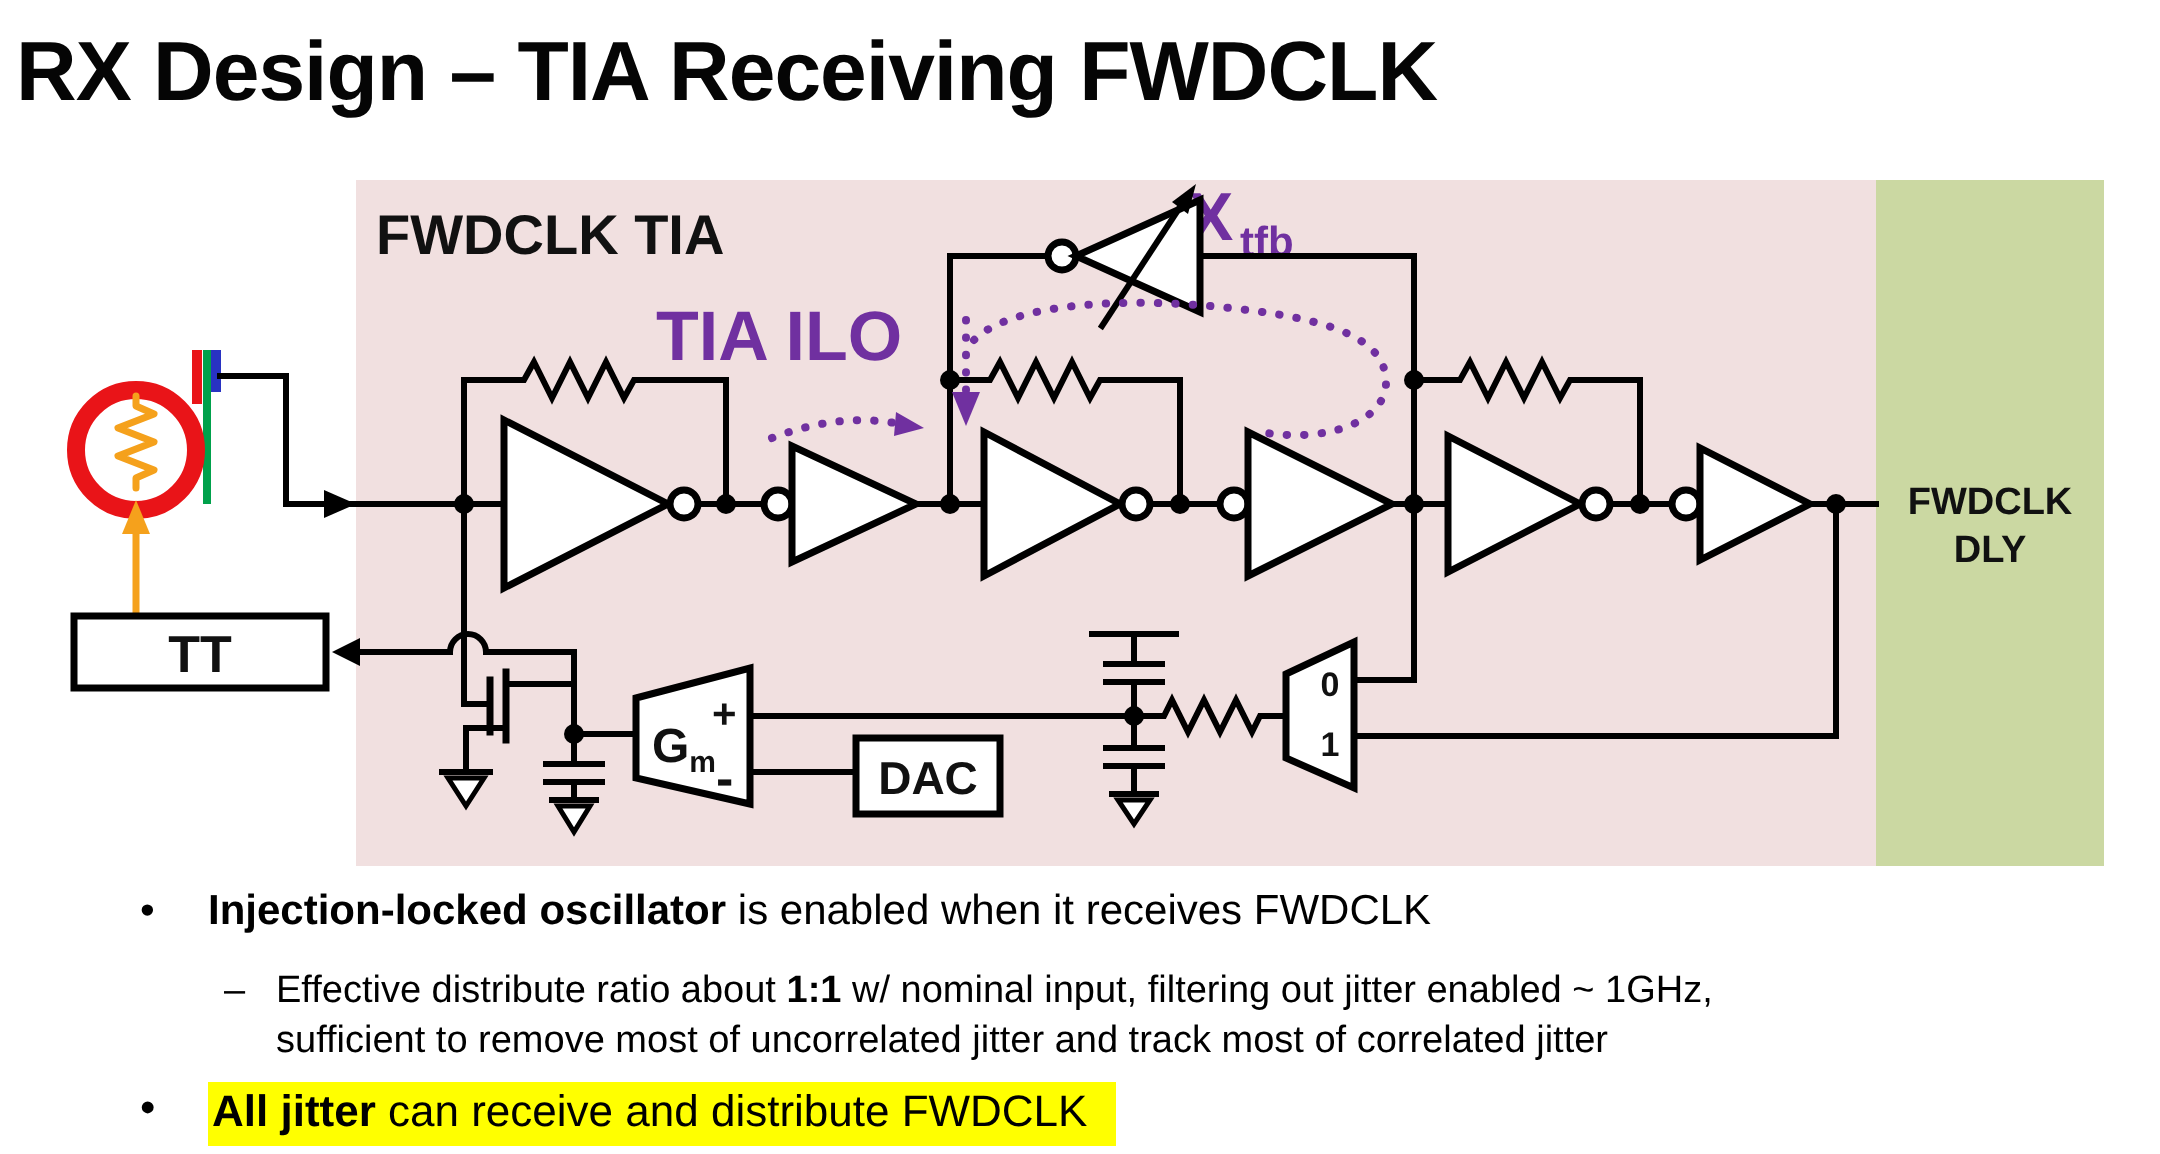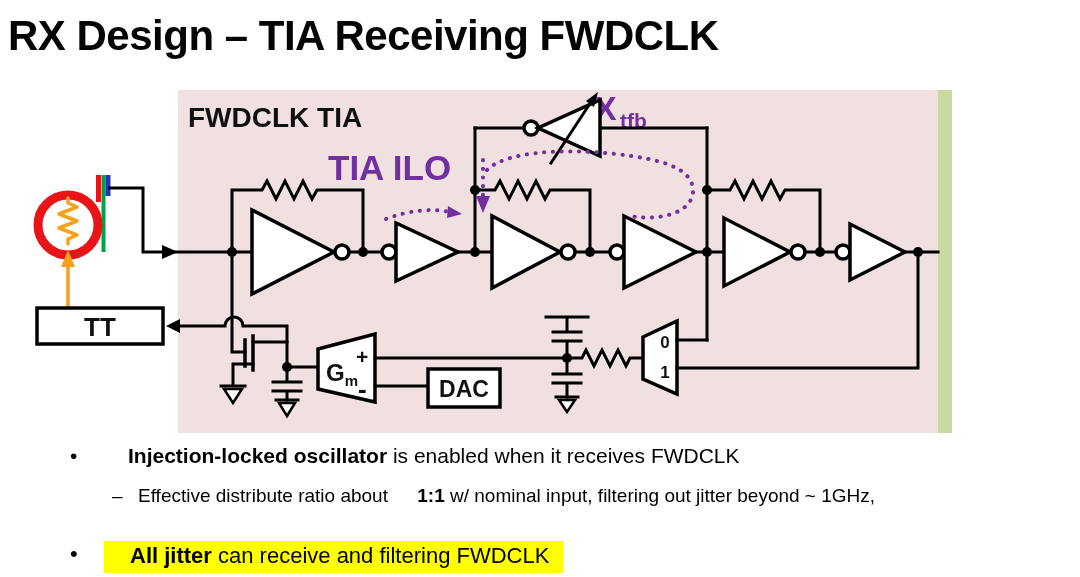--- a/index.html
+++ b/index.html
@@ -1,16 +1,16 @@
 <!DOCTYPE html>
 <html style="--tia_bg: #f1e0e0; --dly_bg: #cbd8a2; --accent_purple: #7030a0; --probe_red: #e91418; --probe_orange: #f5a11c; --bar_red: #e91418; --bar_green: #00a14b; --bar_blue: #2832c2; --highlight_yellow: #ffff00;"><head>
 <meta charset="utf-8">
 <style>
   html,body{margin:0;padding:0;background:#fff;}
-  .slide{position:relative;width:952px;height:577px;background:#ffffff;overflow:hidden;
+  .slide{position:relative;width:1080px;height:577px;background:#ffffff;overflow:hidden;
          font-family:"Liberation Sans",sans-serif;color:#000;}
   .title{position:absolute;left:8px;top:12px;font-size:42px;font-weight:bold;
          letter-spacing:-0.5px;color:#050505;white-space:nowrap;margin:0;}
   svg text{font-family:"Liberation Sans",sans-serif;}
   .w{fill:none;stroke:#000;stroke-width:3;stroke-linecap:square;stroke-linejoin:miter;}
   .w2{fill:none;stroke:#000;stroke-width:3.5;stroke-linecap:square;stroke-linejoin:miter;}
   .cmp{fill:#fff;stroke:#000;stroke-width:3.5;stroke-linejoin:miter;}
   .nd{fill:#000;stroke:none;}
   .ah{fill:#000;stroke:none;}
   .gndt{fill:#fff;stroke:#000;stroke-width:2.5;stroke-linejoin:miter;}
@@ -27,21 +27,21 @@
   .bar-green{fill:var(--bar_green);}
   .bar-blue{fill:var(--bar_blue);}
   
   .bullet{position:absolute;display:flex;align-items:flex-start;}
   .b1{left:70px;top:444px;font-size:21px;}
   .sub{left:112px;top:483px;font-size:19px;line-height:25px;}
   .b2{left:70px;top:541px;font-size:22px;}
   .dot{width:34px;flex:none;}
   .subdash{width:26px;flex:none;}
   .hl{background:var(--highlight_yellow);padding:2px 14px 4px 2px;}
-  b{font-weight:bold;margin-left:24px;}
+  b{font-weight:bold;}
 </style>
 </head>
 <body>
 
 <div class="slide">
 
   <h1 class="title">RX Design – TIA Receiving FWDCLK</h1>
 
   <svg width="1080" height="577" viewBox="0 0 1080 577" style="position:absolute;left:0;top:0;">
 
@@ -188,22 +188,23 @@
   </svg>
 
   <div class="bullet b1">
     <span class="dot">•</span>
     <span><b>Injection-locked oscillator</b><span> is enabled when it receives FWDCLK</span></span>
   </div>
 
   <div class="bullet sub">
     <span class="subdash">–</span>
     <span>
-      <span>Effective distribute ratio about </span><b>1:1</b><span> w/ nominal input, filtering out jitter beyond ~ 1GHz,</span><br>
+      <span>Effective distribute ratio about </span><b>1:1</b><span> w/ nominal input, filtering out jitter enabled ~ 1GHz,</span><br>
+      <span>sufficient to remove most of uncorrelated jitter and track most of correlated jitter</span>
     </span>
   </div>
 
   <div class="bullet b2">
     <span class="dot">•</span>
-    <span class="hl"><b>All jitter</b><span> can receive and filtering FWDCLK</span></span>
+    <span class="hl"><b>All jitter</b><span> can receive and distribute FWDCLK</span></span>
   </div>
 
 </div>
 
 </body></html>

